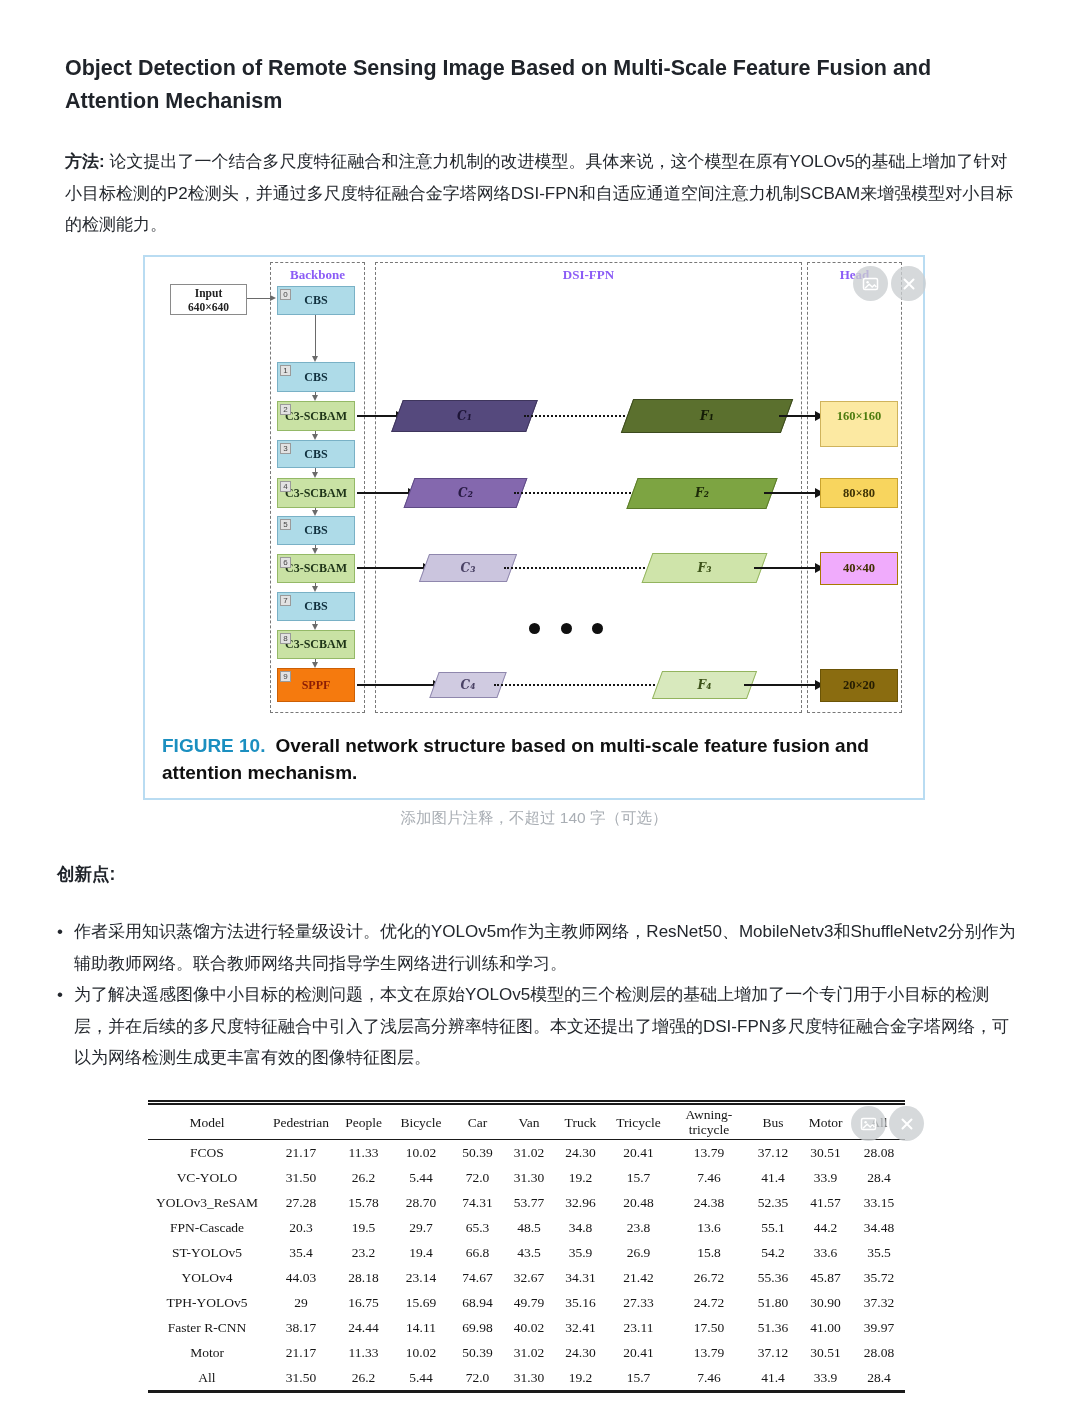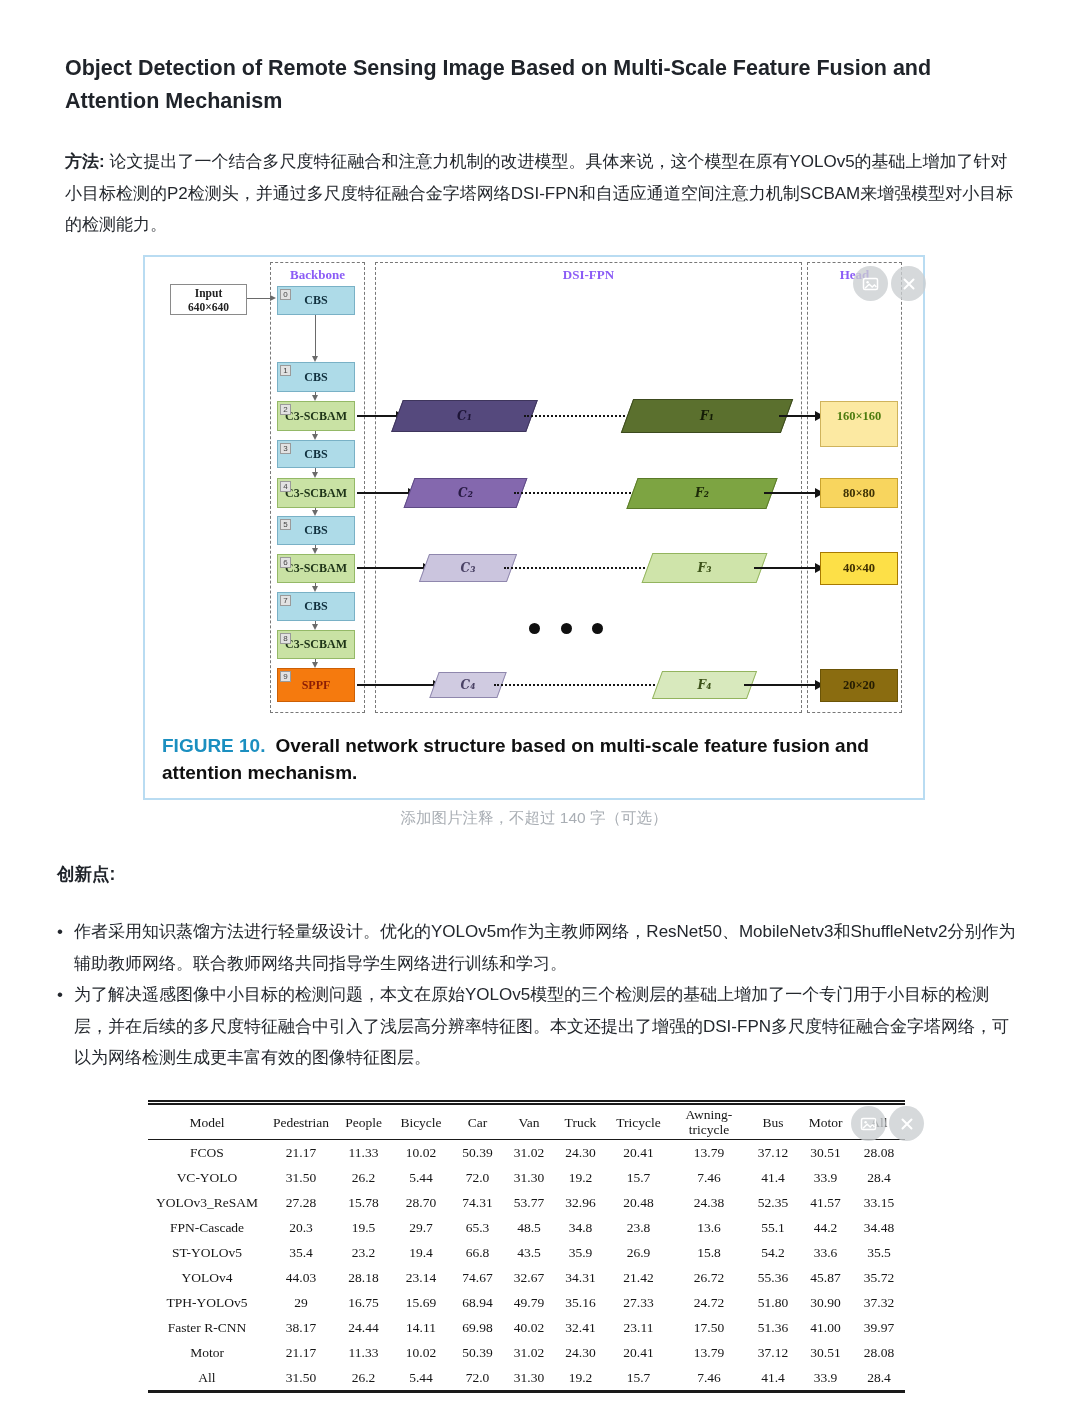--- a/index.html
+++ b/index.html
@@ -181,21 +181,21 @@
           <div class="head-box" style="top: 221px; height: 30px; line-height: 28px; background: rgb(248, 213, 94); border-color: rgb(201, 163, 46); color: rgb(62, 50, 5);">80×80</div>
           <div class="h-arrow" style="left: 212px; width: 73px; top: 310px;"></div>
           <div class="para" style="left: 279px; top: 297px; width: 88px; height: 28px; background: rgb(203, 197, 222); border-color: rgb(143, 135, 173);">
             <span class="lbl" style="line-height: 26px; color: rgb(74, 66, 101);">C₃</span>
           </div>
           <div class="h-arrow dotted" style="left: 359px; width: 153px; top: 310px;"></div>
           <div class="para" style="left: 502px; top: 296px; width: 115px; height: 30px; background: rgb(207, 228, 170); border-color: rgb(147, 180, 94);">
             <span class="lbl" style="line-height: 28px; color: rgb(60, 82, 24);">F₃</span>
           </div>
           <div class="h-arrow" style="left: 609px; width: 68px; top: 310px;"></div>
-          <div class="head-box" style="top: 294.5px; height: 33px; line-height: 31px; background: #fde047; border-color: rgb(168, 122, 0); color: rgb(63, 47, 0);">40×40</div>
+          <div class="head-box" style="top: 294.5px; height: 33px; line-height: 31px; background: #f0abfc; border-color: rgb(168, 122, 0); color: rgb(63, 47, 0);">40×40</div>
           <div class="h-arrow" style="left: 212px; width: 83px; top: 427px;"></div>
           <div class="para" style="left: 289px; top: 415px; width: 68px; height: 26px; background: rgb(208, 203, 225); border-color: rgb(143, 135, 173);">
             <span class="lbl" style="line-height: 24px; color: rgb(74, 66, 101);">C₄</span>
           </div>
           <div class="h-arrow dotted" style="left: 349px; width: 173px; top: 427px;"></div>
           <div class="para" style="left: 512px; top: 414px; width: 95px; height: 28px; background: rgb(216, 233, 189); border-color: rgb(147, 180, 94);">
             <span class="lbl" style="line-height: 26px; color: rgb(60, 82, 24);">F₄</span>
           </div>
           <div class="h-arrow" style="left: 599px; width: 78px; top: 427px;"></div>
           <div class="head-box" style="top: 411.5px; height: 33px; line-height: 31px; background: rgb(138, 108, 16); border-color: rgb(107, 84, 6); color: rgb(36, 28, 2);">20×20</div>

